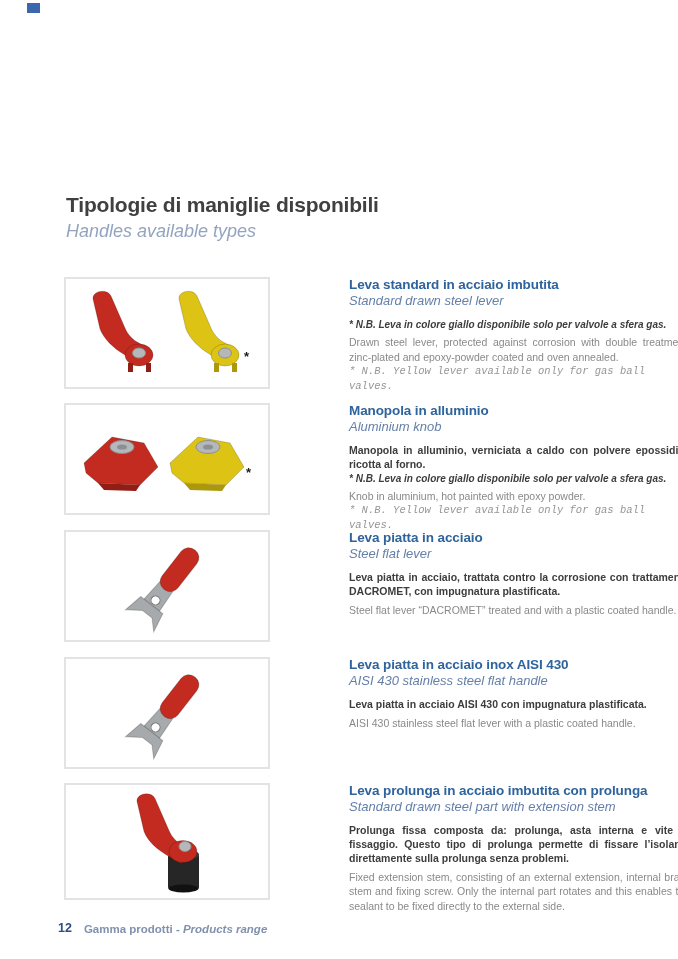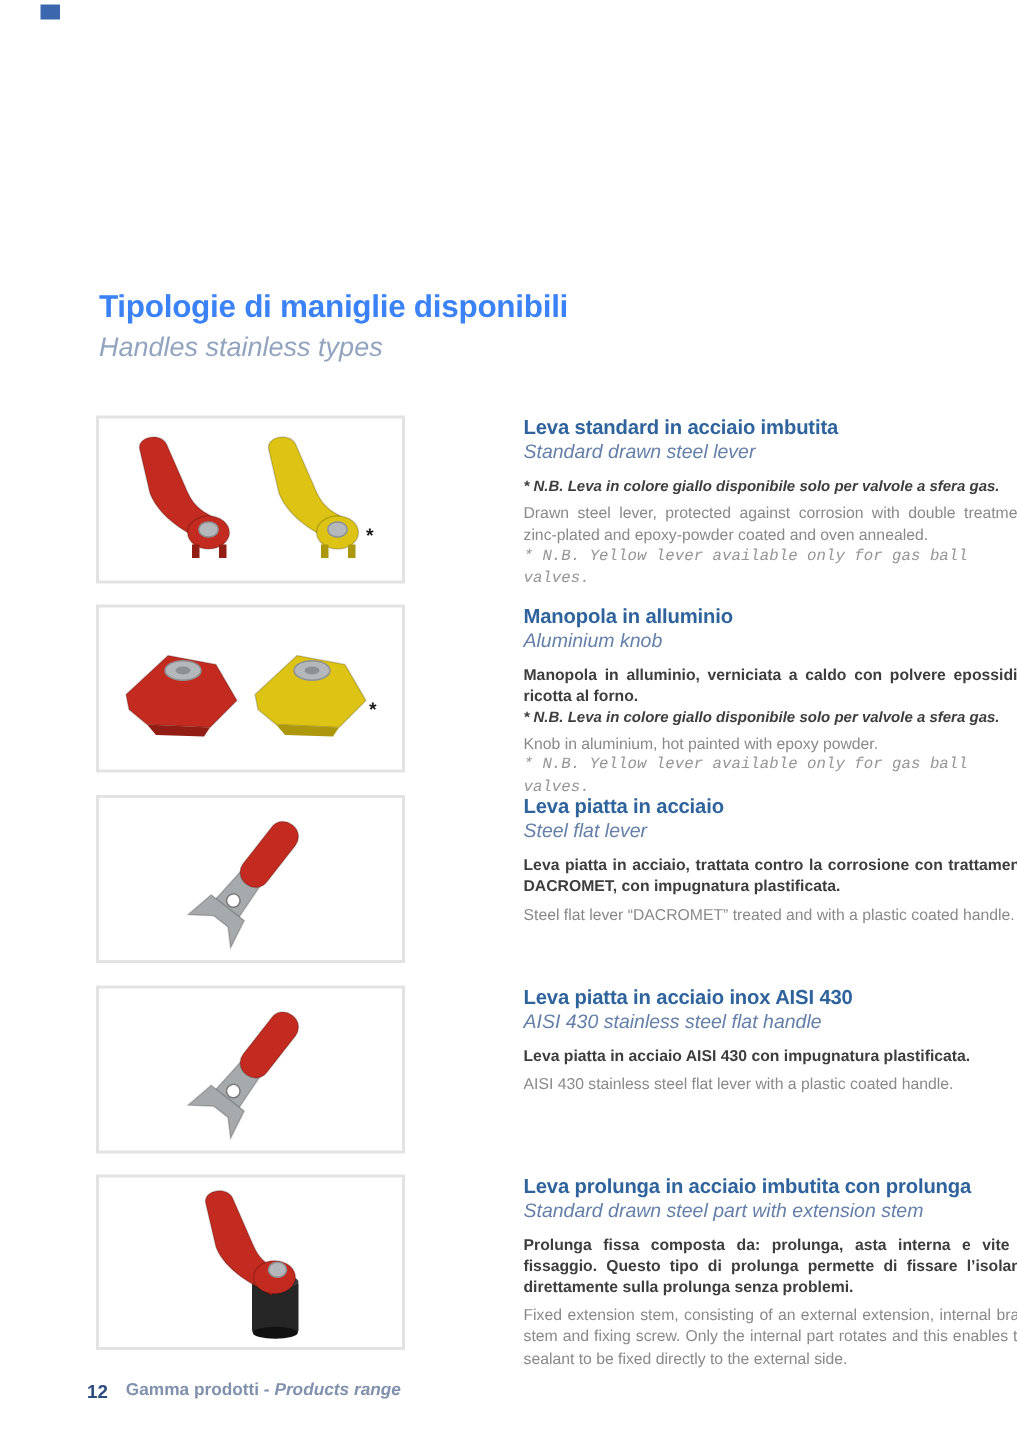--- a/index.html
+++ b/index.html
@@ -2,52 +2,52 @@
 <html><head>
 <meta charset="utf-8">
 <style>
   * { margin:0; padding:0; box-sizing:border-box; }
   html,body { background:#ffffff; }
   body { font-family:"Liberation Sans", sans-serif; width:678px; height:959px; position:relative; overflow:hidden; }
 
   .corner-mark { position:absolute; left:27px; top:3px; width:13px; height:10px; background:#3a67ae; }
 
   .header { position:absolute; left:66px; top:193px; width:540px; }
-  .page-title { font-size:21px; font-weight:bold; color:#3b82f6; letter-spacing:-0.2px; }
+  .page-title { font-size:21px; font-weight:bold; color:#404040; letter-spacing:-0.2px; }
   .page-subtitle { font-size:18px; font-style:italic; font-weight:normal; color:#93a4bf; margin-top:4px; }
 
   .row { position:absolute; left:0; width:678px; }
   .imgbox { position:absolute; left:64px; top:0; width:206px; height:112px; border:2px solid #e3e3e3; background:#fff; }
   .imgbox svg { display:block; width:100%; height:100%; }
   .asterisk { position:absolute; font-size:13px; font-weight:bold; color:#1a1a1a; }
 
   .txt { position:absolute; left:305px; top:0; width:341px;margin-left:44px; }
   .p-title { font-size:13.5px; font-weight:bold; color:#2f639c; letter-spacing:-0.1px; }
   .p-sub { font-size:13px; font-style:italic; color:#647fa8; margin:1px 0 10px 0; }
   .desc-it { font-size:10.5px; font-weight:bold; color:#3d3d3d; line-height:1.32; text-align:justify; }
   .note-it { font-size:10px; font-weight:bold; font-style:italic; color:#3d3d3d; line-height:1.32; }
   .desc-en { font-size:10.5px; color:#898989; line-height:1.38; text-align:justify; margin-top:4px; }
   .note-en { font-size:10.5px; font-style:italic; color:#969696; line-height:1.38;font-family:Liberation Mono, monospace; }
 
-  .footer { position:absolute; left:58px; top:921px; display:flex; align-items:flex-start; gap:12px; }
+  .footer { position:absolute; left:58px; top:921px; display:flex; align-items:flex-end; gap:12px; }
   .footer .num { font-size:12.5px; font-weight:bold; color:#2b4d80; }
   .footer .lbl { font-size:11.5px; font-weight:bold; color:#8091ad; }
   .footer .lbl .it { font-style:italic; }
 
   .r1 { top:277px; } .r2 { top:403px; } .r3 { top:530px; } .r4 { top:657px; } .r5 { top:783px; }
   .r5 .imgbox { height:117px; }
 </style>
 </head>
 <body>
 
 <div class="corner-mark"></div>
 
 <div class="header">
   <h1 class="page-title">Tipologie di maniglie disponibili</h1>
-  <h2 class="page-subtitle">Handles stainless types</h2>
+  <h2 class="page-subtitle">Handles available types</h2>
 </div>
 
 <div class="row r1">
   <div class="imgbox">
     <svg viewBox="0 0 202 108">
       <g transform="translate(14,10)">
         <path stroke="rgba(0,0,0,0.18)" stroke-width="1" d="M13,10 C12,2 27,-1 31,7 L45,39 C48,46 53,51 59,54 L66,58 L57,73 L45,66 C33,59 24,50 20,40 Z" fill="#c32b20"></path>
         <ellipse cx="59" cy="66" rx="14" ry="11" stroke="rgba(0,0,0,0.18)" fill="#c32b20"></ellipse>
         <rect x="48" y="74" width="5" height="9" fill="#921d14"></rect>
         <rect x="66" y="74" width="5" height="9" fill="#921d14"></rect>

